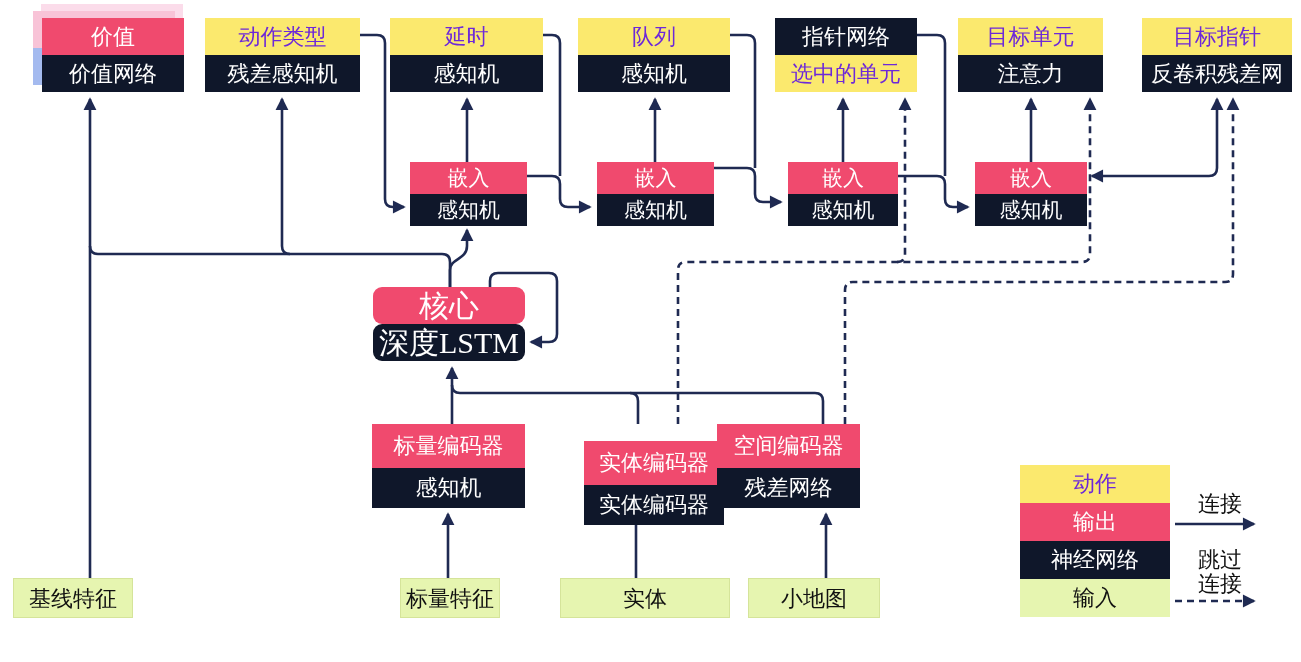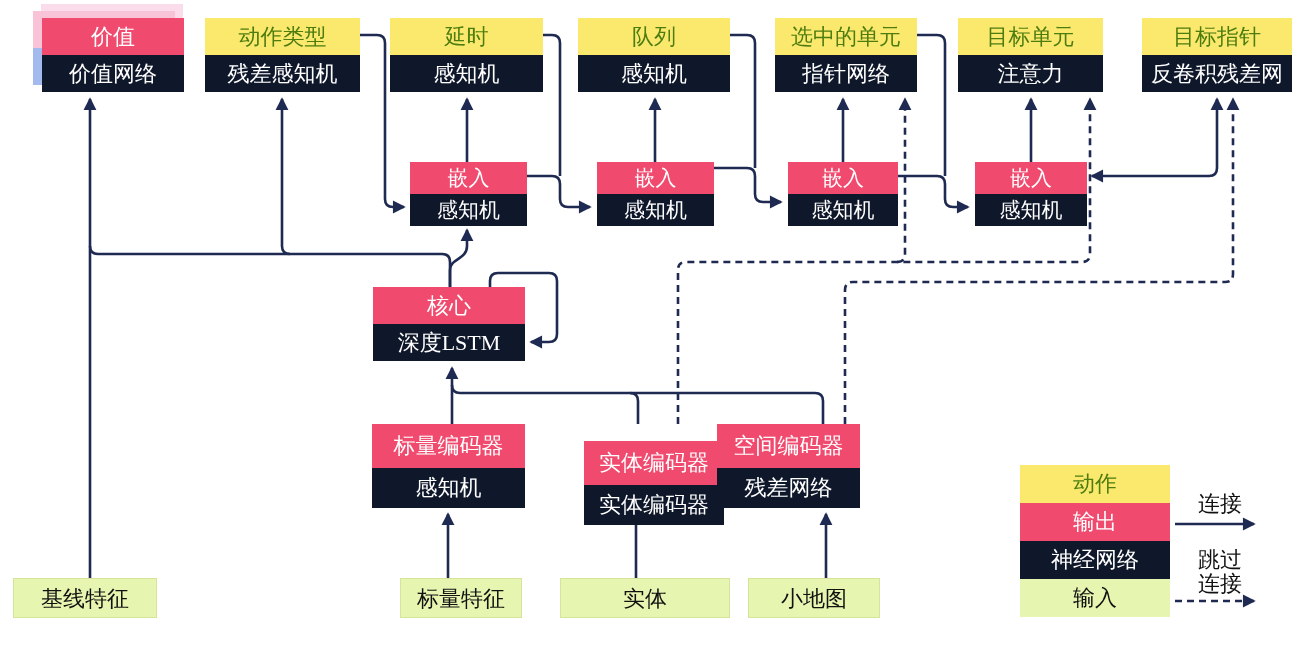--- a/index.html
+++ b/index.html
@@ -5,27 +5,27 @@
   html,body{margin:0;padding:0;}
   body{
     width:1301px;height:662px;position:relative;background:#ffffff;
     font-family:"Liberation Serif","DejaVu Serif",serif;
     overflow:hidden;
   }
   #stage{position:absolute;left:0;top:0;width:1301px;height:662px;}
   svg.wires{position:absolute;left:0;top:0;z-index:1;}
   .node{position:absolute;z-index:2;text-align:center;}
   .part{display:block;overflow:hidden;white-space:nowrap;}
-  .part.yellow{background:#FBE96E;color:#4d7c0f;}
+  .part.yellow{background:#FBE96E;color:#6d28d9;}
   .part.red{background:#F04A6E;color:#ffffff;}
   .part.blue{background:#0f172a;color:#ffffff;}
   .part.green{background:#E6F5B0;color:#111111;}
   .toprow .part{height:37px;line-height:37px;font-size:22px;}
   .embed .part{height:32px;line-height:32px;font-size:21px;}
-  .core .part{height:37px;line-height:37px;font-size:22px;}
+  .core .part{height:37px;line-height:37px;font-size:30px;border-radius:9px;}
   .encoder .part.red{height:44px;line-height:44px;font-size:22px;}
   .encoder .part.blue{height:40px;line-height:40px;font-size:22px;}
   .input .part{height:40px;line-height:40px;font-size:22px;border:1px solid #d5e49a;box-sizing:border-box;}
   .shadow{position:absolute;z-index:0;}
   .shadow .sp{display:block;height:37px;}
   .sh1 .sp.p{background:#F8C3D7;} .sh1 .sp.b{background:#A4BAEF;}
   .sh2 .sp.p{background:#FBDCEA;} .sh2 .sp.b{background:#CBD8F6;}
   .legend-swatch{position:absolute;z-index:2;}
   .legend-swatch .row{display:block;height:38px;line-height:38px;text-align:center;font-size:22px;}
   .legend-label{position:absolute;z-index:2;font-size:22px;color:#111111;text-align:center;line-height:24px;}
@@ -120,22 +120,22 @@
   </div>
   <div class="node toprow" style="left:390px;top:18px;width:153px;">
     <span class="part yellow">延时</span>
     <span class="part blue">感知机</span>
   </div>
   <div class="node toprow" style="left:578px;top:18px;width:152px;">
     <span class="part yellow">队列</span>
     <span class="part blue">感知机</span>
   </div>
   <div class="node toprow" style="left:775px;top:18px;width:142px;">
+    <span class="part blue">指针网络</span>
     <span class="part yellow">选中的单元</span>
-    <span class="part blue">指针网络</span>
   </div>
   <div class="node toprow" style="left:958px;top:18px;width:145px;">
     <span class="part yellow">目标单元</span>
     <span class="part blue">注意力</span>
   </div>
   <div class="node toprow" style="left:1142px;top:18px;width:150px;">
     <span class="part yellow">目标指针</span>
     <span class="part blue">反卷积残差网</span>
   </div>
 
@@ -167,24 +167,24 @@
   </div>
   <div class="node encoder" style="left:543px;top:441px;width:140px;padding-left:41px;">
     <span class="part red">实体编码器</span>
     <span class="part blue">实体编码器</span>
   </div>
   <div class="node encoder" style="left:717px;top:424px;width:143px;">
     <span class="part red">空间编码器</span>
     <span class="part blue">残差网络</span>
   </div>
 
-  <div class="node input" style="left:13px;top:578px;width:144px;">
+  <div class="node input" style="left:13px;top:578px;width:120px;">
     <span class="part green">基线特征</span>
   </div>
-  <div class="node input" style="left:400px;top:578px;width:122px;">
+  <div class="node input" style="left:400px;top:578px;width:100px;">
     <span class="part green">标量特征</span>
   </div>
   <div class="node input" style="left:560px;top:578px;width:170px;">
     <span class="part green">实体</span>
   </div>
   <div class="node input" style="left:748px;top:578px;width:132px;">
     <span class="part green">小地图</span>
   </div>
 
   <div class="legend-swatch" style="left:1010px;top:465px;width:150px;padding-left:10px;">

